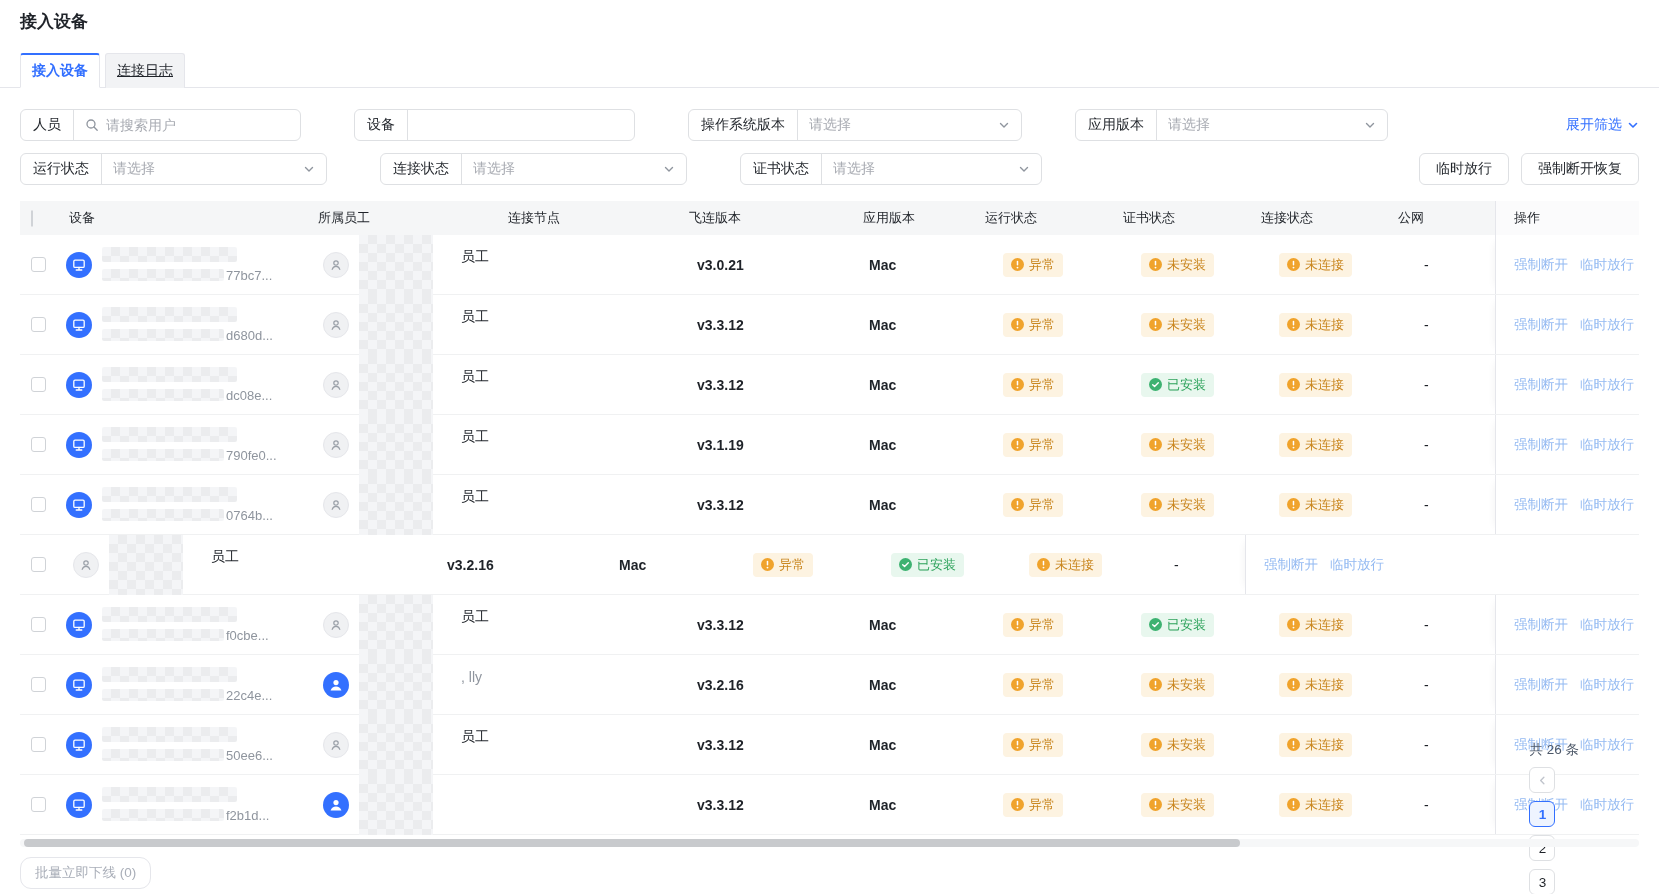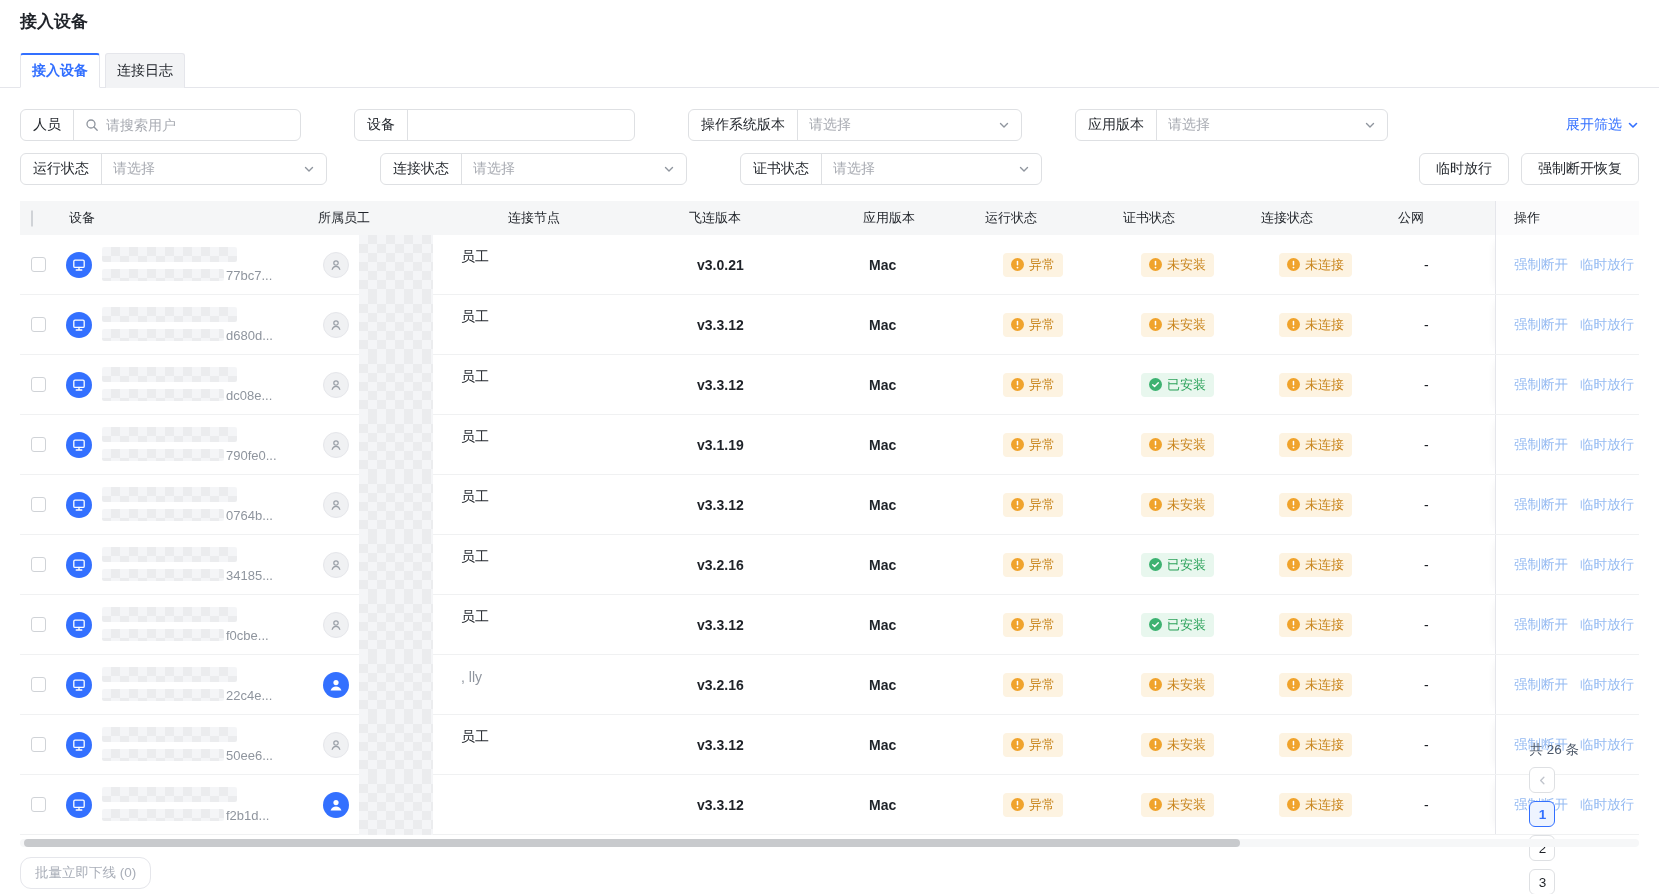--- a/index.html
+++ b/index.html
@@ -16,21 +16,21 @@
   .page-title{font-size:17px; font-weight:700; margin:11px 0 0 20px; line-height:22px;}
   
   .tabs{display:flex; align-items:flex-end; margin-top:19px; padding-left:20px;
     border-bottom:1px solid var(--soft-border); height:36px;}
   .tab{height:35px; display:flex; align-items:center; padding:0 11px; font-size:14px;
     margin-bottom:-1px; cursor:pointer; white-space:nowrap;}
   .tab.active{background:#fff; color:var(--accent); font-weight:700;
     border:1px solid var(--soft-border); border-bottom:1px solid #fff;
     border-top:2px solid var(--accent); border-radius:3px 3px 0 0;}
   .tab.inactive{background:var(--tab-bg); color:var(--text);
-    border:1px solid var(--soft-border); border-bottom:none; border-radius:3px 3px 0 0; margin-left:5px;}
+    border:1px solid var(--soft-border); border-bottom:none; border-radius:3px 3px 0 0; margin-left:5px;text-decoration:underline;}
   
   .filters{padding:0 20px; margin-top:21px;}
   .frow{display:flex; align-items:center;gap:32px;}
   .frow + .frow{margin-top:12px;}
   .fgroup{height:32px; border:1px solid var(--border); border-radius:6px;
     display:flex; align-items:stretch; background:#fff; overflow:hidden; flex:none;}
   .fgroup + .fgroup{margin-left:21px;}
   .fg-label{display:flex; align-items:center; padding:0 12px; font-size:14px;
     border-right:1px solid var(--border); white-space:nowrap; color:var(--text);}
   .fg-field{flex:1; display:flex; align-items:center; gap:7px; padding:0 11px;
@@ -649,37 +649,20 @@
     <div class="td c-action">
       <span class="action-link">强制断开</span>
       <span class="action-link">临时放行</span>
     </div>
   </div>
 
   <div class="tr">
     <div class="td c-check">
           <span class="cb"></span>
         </div>
-    <div class="td c-device">
-      <div class="dev">
-        <span class="dev-icon">
-          <svg width="16" height="16" viewBox="0 0 16 16" fill="none" stroke="#fff" stroke-width="1.3">
-                <rect x="2.8" y="3.2" width="10.4" height="7.2" rx="1.2"></rect>
-                <path d="M8 10.4v2.2M5.2 13h5.6" stroke-linecap="round"></path>
-              </svg>
-        </span>
-        <span>
-          <span class="mosaic dev-l1" style="display:block"></span>
-          <span class="dev-l2">
-            <span class="mosaic"></span>
-            <span class="id-suffix">34185...</span>
-          </span>
-        </span>
-      </div>
-    </div>
     <div class="td c-owner">
       <div class="owner">
         <span class="avatar avatar-gray">
           <svg class="p-gray" width="14" height="14" viewBox="0 0 14 14" fill="none" stroke="#9aa0a8" stroke-width="1.2">
                 <circle cx="7" cy="5" r="2.2"></circle>
                 <path d="M3.2 11.4c.6-2 2-3 3.8-3s3.2 1 3.8 3" stroke-linecap="round"></path>
               </svg>
 
         </span>
         <span class="owner-strip mosaic"></span>

